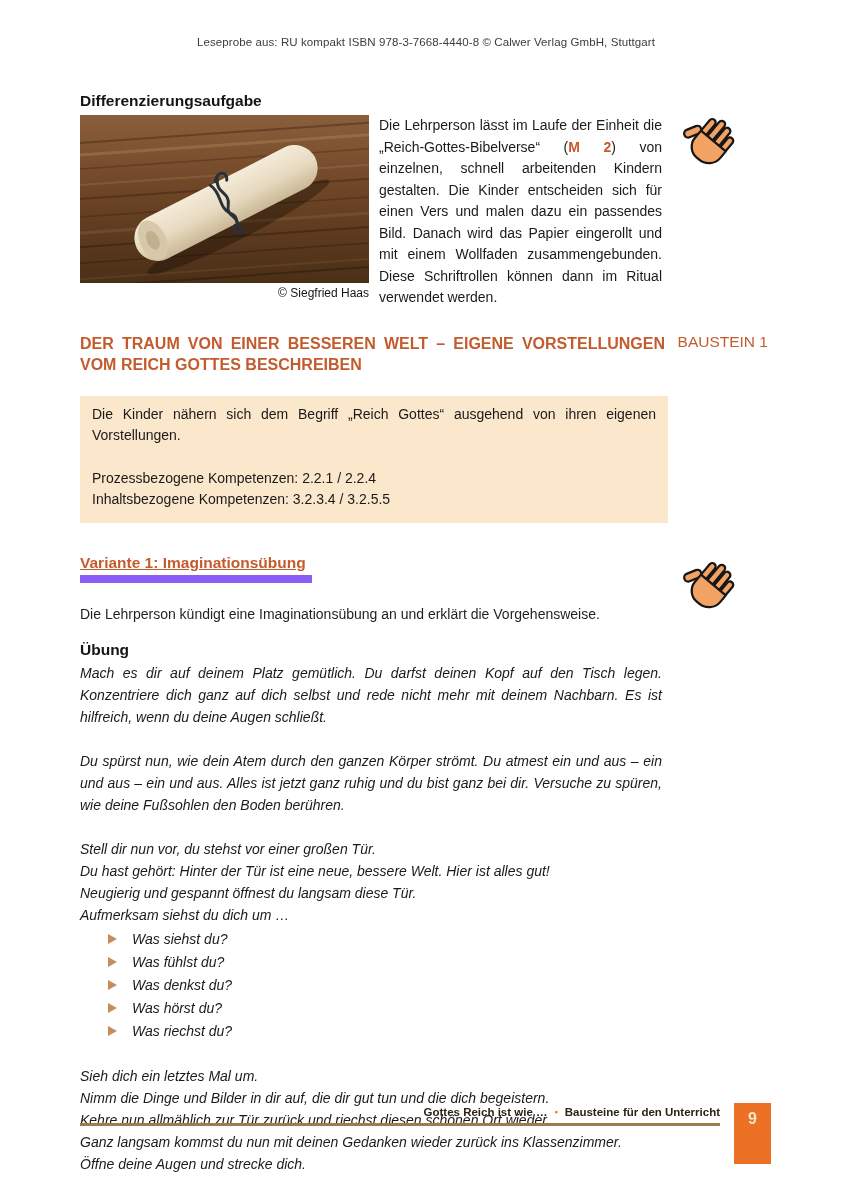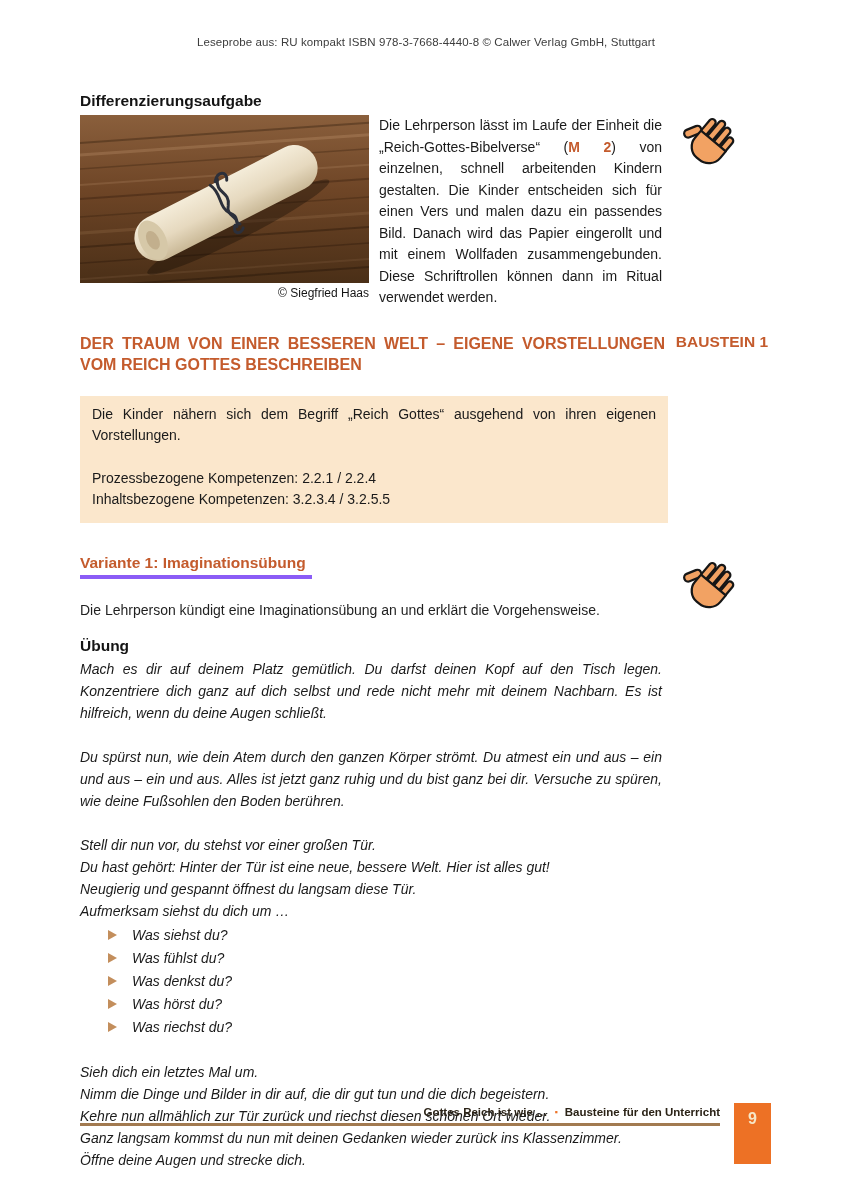--- a/index.html
+++ b/index.html
@@ -22,29 +22,29 @@
     text-align:justify; color:#1a1a1a; }
   .m2 { font-weight:bold; }
 
   .hand { position:absolute; width:60px; height:64px; }
   .hand-1 { left:679px; top:112px; }
   .hand-2 { left:679px; top:556px; }
 
   .section-head-row { display:flex; align-items:flex-start; margin-top:24px; }
   .section-heading { width:585px; font-size:16px; font-weight:bold; line-height:21px;
     text-align:justify; }
-  .baustein-label { margin-left:auto; font-size:15.5px; font-weight:bold; white-space:nowrap; }
+  .baustein-label { margin-left:auto; font-size:15.5px; font-weight:normal; white-space:nowrap; }
 
   .info-box { margin-top:21px; width:588px; padding:8px 12px 12px 12px;
     font-size:14px; line-height:21.5px; color:#1a1a1a; }
   .info-box .gap { height:21px; }
   .box-par { text-align:justify; }
 
   .variante-heading { display:inline-block; margin-top:31px; font-size:15.5px; font-weight:bold;
-    padding-bottom:3px; border-bottom:4px solid #8b5cf6; padding-right:6px; }
+    padding-bottom:3px; border-bottom:8px solid #8b5cf6; padding-right:6px;text-decoration:underline; }
 
   .intro-par { margin-top:23px; font-size:14px; width:582px; }
 
   .uebung-title { margin-top:19px; }
 
   .medit { font-style:italic; font-size:14px; line-height:22px; width:582px; color:#1a1a1a; }
   .just { text-align:justify; }
   .mt-line { margin-top:22px; }
   .mt-small { margin-top:3px; }
 

